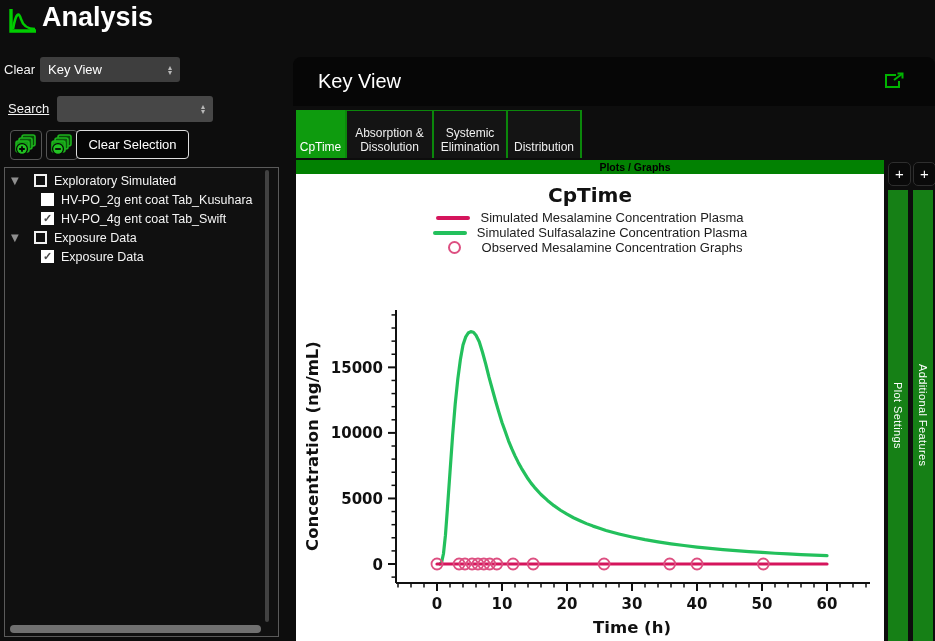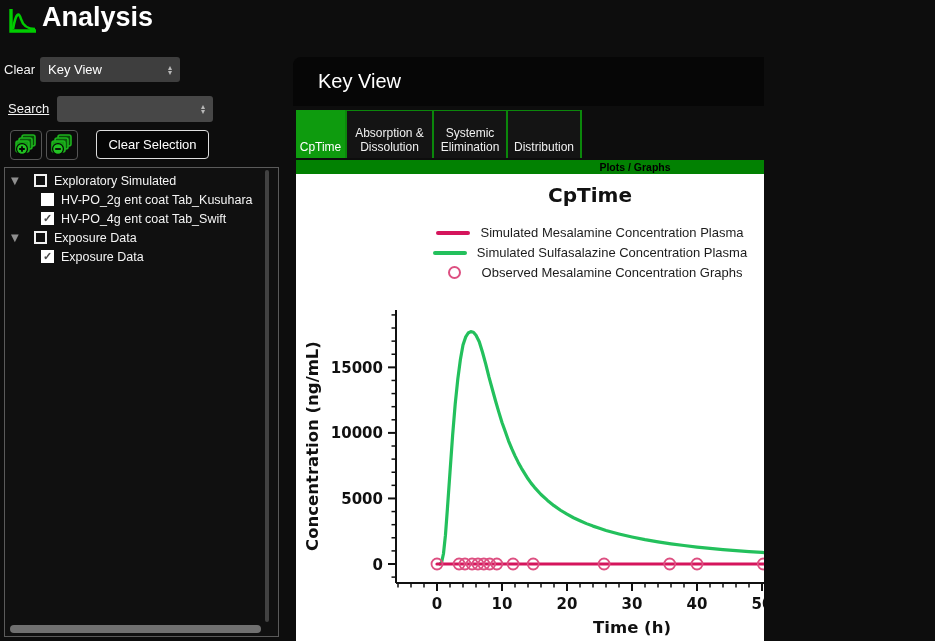--- a/index.html
+++ b/index.html
@@ -1,31 +1,31 @@
 <!DOCTYPE html>
 <html><head>
 <meta charset="utf-8">
 <style>
   html,body{margin:0;padding:0;background:#0d0d0d;}
-  .stage{position:relative;width:764px;height:641px;background:#0d0d0d;overflow:hidden;
+  .stage{position:relative;width:935px;height:641px;background:#0d0d0d;overflow:hidden;
          font-family:"Liberation Sans",sans-serif;color:#f2f2f2;}
   
   .app-icon{position:absolute;left:8px;top:7px;width:30px;height:27px;}
   .app-title{position:absolute;left:42px;top:2px;font-size:27px;font-weight:bold;color:#fff;}
   
   .mode-label{position:absolute;left:4px;top:62px;font-size:13px;}
   .dropdown{position:absolute;background:#3e3e3e;border-radius:3px;display:flex;align-items:center;
             font-size:13px;color:#fff;padding:0 8px;box-sizing:border-box;}
   .dd-mode{left:40px;top:57px;width:140px;height:25px;}
   .dd-search{left:57px;top:96px;width:156px;height:26px;background:#474747;}
   .stepper{margin-left:auto;display:flex;flex-direction:column;color:#b9b9b9;font-size:8px;line-height:5px;font-family:"DejaVu Sans",sans-serif;}
   .search-label{position:absolute;left:8px;top:101px;font-size:13px;text-decoration:underline;}
   .icon-btn{position:absolute;top:130px;width:32px;height:30px;background:#0b0b0b;border:1px solid #555;
             border-radius:4px;display:flex;align-items:center;justify-content:center;box-sizing:border-box;}
-  .clear-btn{position:absolute;left:96px;top:130px;width:113px;height:29px;background:#050505;
+  .clear-btn{position:absolute;left:76px;top:130px;width:113px;height:29px;background:#050505;
              border:1px solid #dedede;border-radius:4px;color:#fff;font-size:13px;display:flex;
              align-items:center;justify-content:center;box-sizing:border-box;}
   .tree-panel{position:absolute;left:4px;top:167px;width:275px;height:470px;border:1px solid #5a5a5a;
               box-sizing:border-box;background:#101010;overflow:hidden;}
   .tree{padding-top:3px;}
   .trow{height:19px;display:flex;align-items:center;font-size:12.5px;color:#f5f5f5;white-space:nowrap;}
   .expander{width:12px;margin-left:6px;color:#8f8f8f;font-size:10px;line-height:10px;font-family:"DejaVu Sans",sans-serif;}
   .cb{width:13px;height:13px;box-sizing:border-box;margin-right:7px;flex:0 0 auto;}
   .cb.indet{border:2px solid #f2f2f2;background:transparent;margin-left:11px;}
   .cb.unchecked{background:#fff;margin-left:36px;}
@@ -42,21 +42,21 @@
   .tab{box-sizing:border-box;background:#141414;border-top:1px solid #0b870b;border-right:2px solid #0b870b;
        color:#f0f0f0;font-size:12px;display:flex;align-items:flex-end;justify-content:center;
        text-align:center;line-height:1.18;padding-bottom:4px;}
   .tab.active{background:#0e9b0e;border-top:none;color:#fff;}
   .plots-bar{position:absolute;left:296px;top:160px;width:588px;height:14px;background:#028102;}
   .plots-bar span{position:absolute;left:339px;top:1px;transform:translateX(-50%);color:#000;
                   font-size:10.5px;font-weight:bold;white-space:nowrap;}
   .plot-panel{position:absolute;left:296px;top:174px;width:588px;height:467px;background:#ffffff;
               font-family:"DejaVu Sans",sans-serif;}
   .chart-title{margin-top:9px;text-align:center;font-size:20px;font-weight:bold;color:#111;}
-  .legend{margin-top:18px;display:flex;flex-direction:column;align-items:center;gap:5px;}
+  .legend{margin-top:3px;display:flex;flex-direction:column;align-items:center;}
   .lrow{display:flex;align-items:center;gap:10px;font-size:13px;color:#1c1c1c;
         font-family:"Liberation Sans",sans-serif;}
   .sw{width:34px;display:flex;align-items:center;justify-content:center;}
   .sw-line{width:34px;height:4px;border-radius:2px;}
   .sw-circ{width:9px;height:9px;border-radius:50%;border:2px solid;}
   .chart-svg{position:absolute;left:0;top:112px;}
   
   .plus-btn{position:absolute;top:162px;width:23px;height:24px;background:#0a0a0a;border:1px solid #2e2e2e;
             border-radius:5px;color:#fff;font-size:15px;display:flex;align-items:center;justify-content:center;
             box-sizing:border-box;padding-bottom:2px;}

